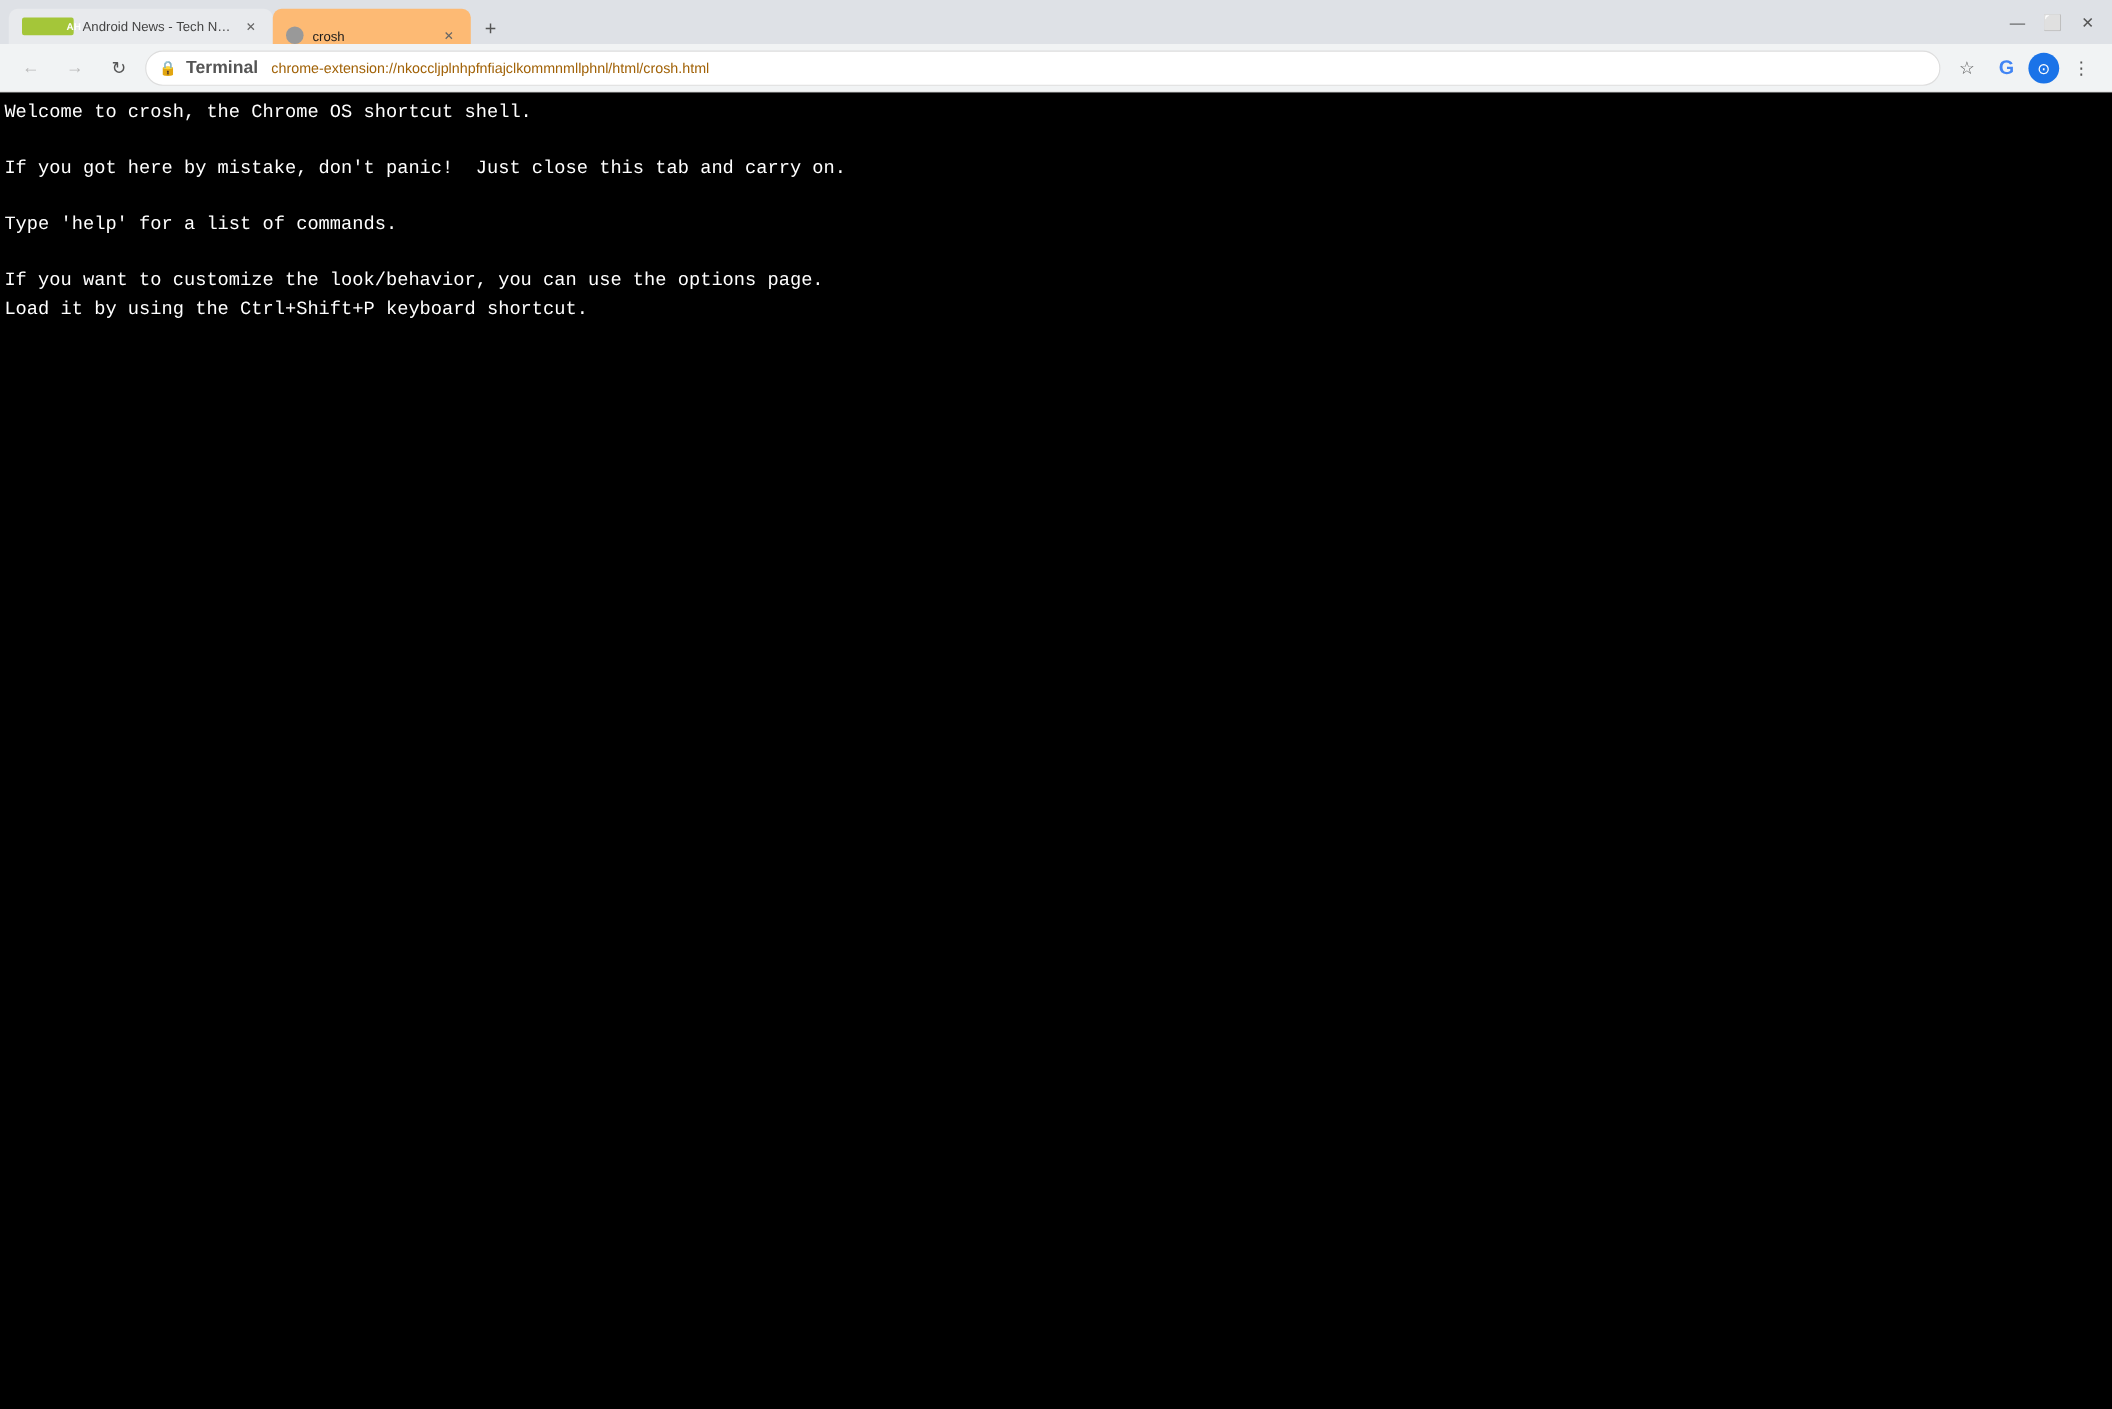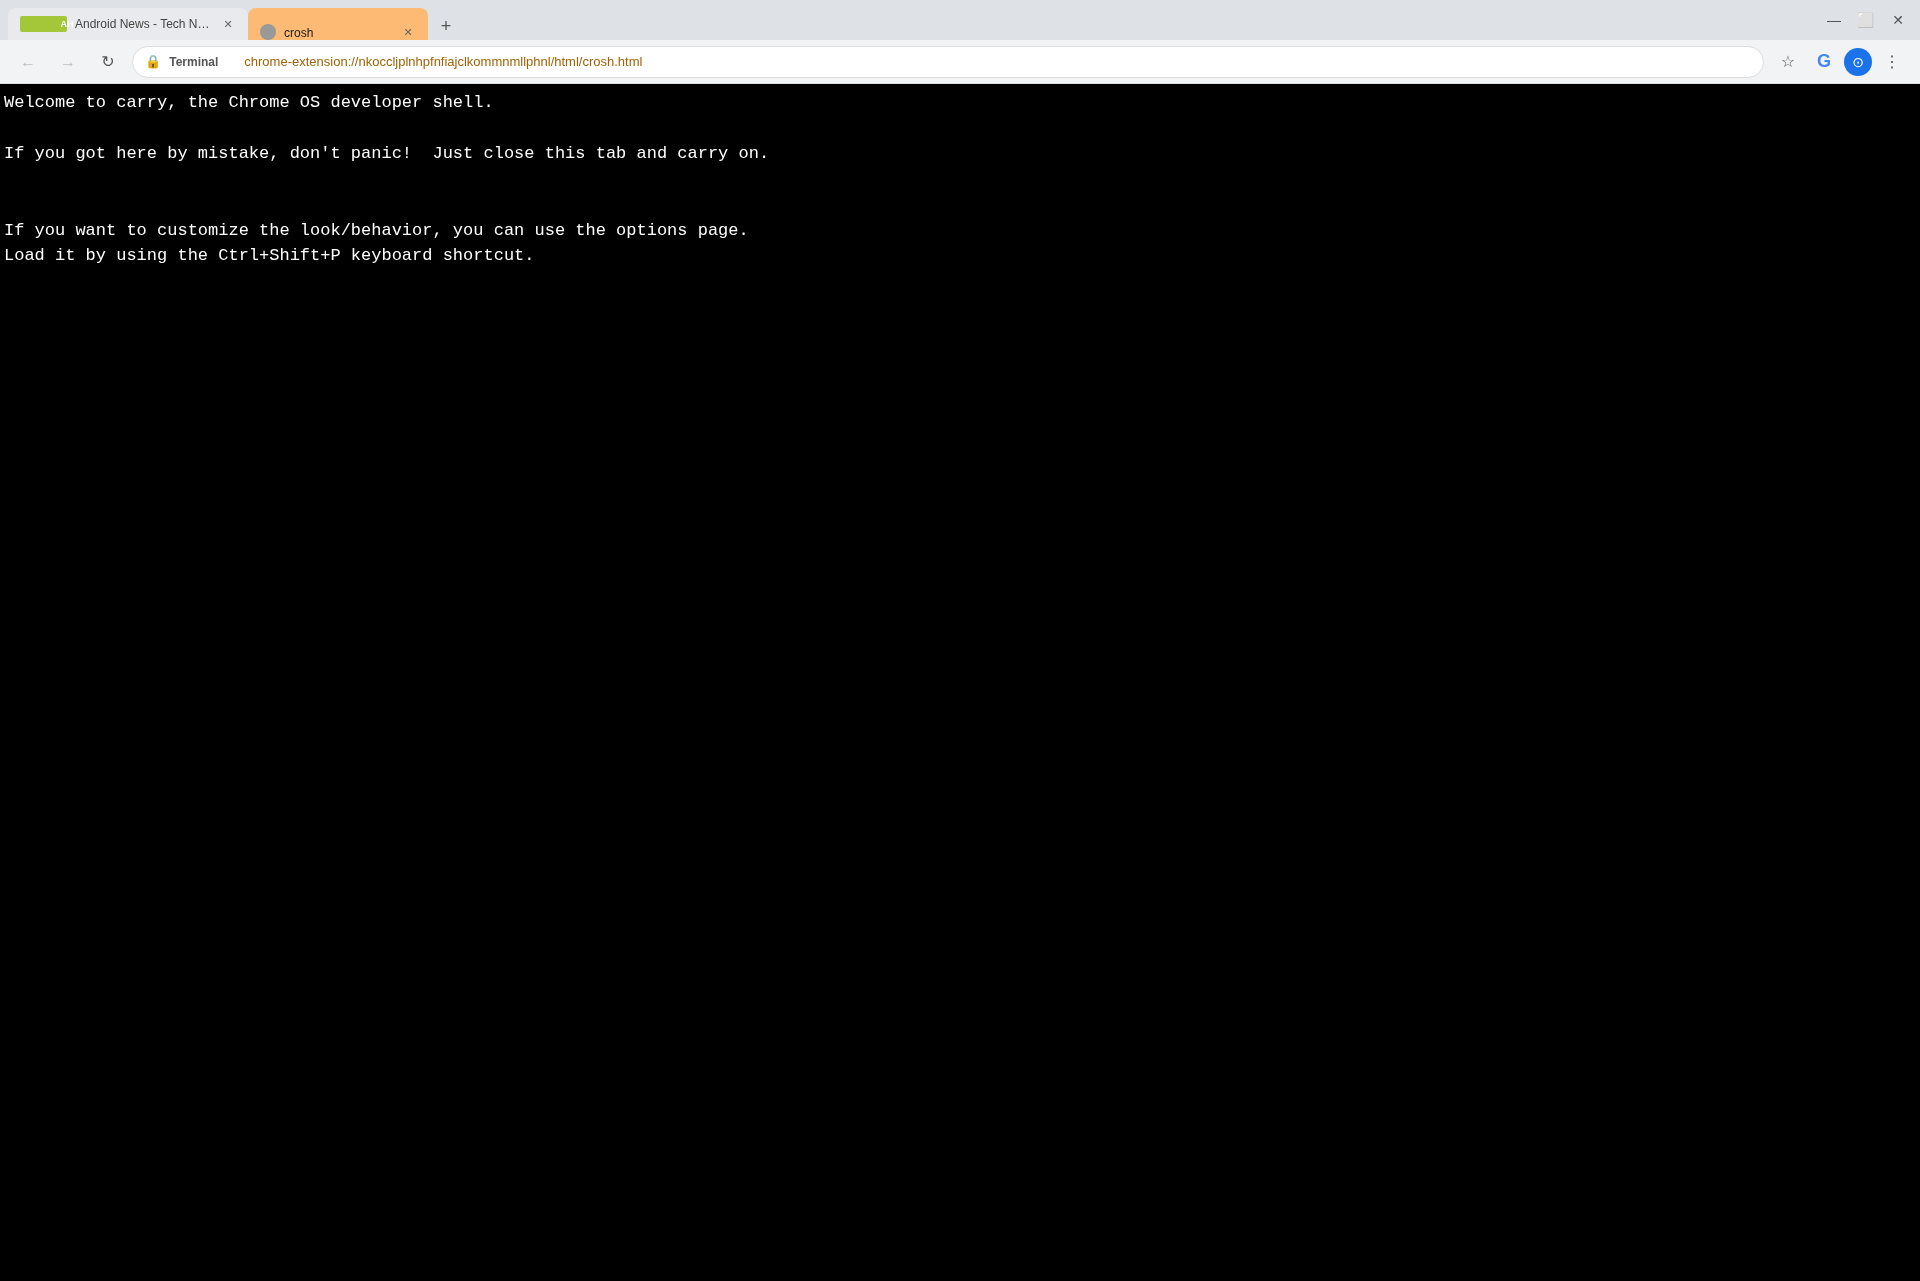--- a/index.html
+++ b/index.html
@@ -141,24 +141,24 @@
     .address-bar-icon {
       color: #777;
       font-size: 13px;
     }
     .address-bar-text {
       flex: 1;
       font-size: 13px;
       color: #a16207;
     }
     .address-bar-label {
-      font-size: 12px;
+      font-size: 16px;
       font-weight: 600;
       color: #555;
-      margin-right: 18px;
+      margin-right: 4px;
     }
     .nav-right-btns {
       display: flex;
       align-items: center;
       gap: 4px;
     }
 
     
     .page-content {
       flex: 1;
@@ -263,23 +263,24 @@
       <div class="nav-btn" style="background:#1a73e8; border-radius:50%; width:28px; height:28px; color:white; font-size:14px; display:flex; align-items:center; justify-content:center;">
         <span>⊙</span>
       </div>
       <div class="nav-btn">
         <span>⋮</span>
       </div>
     </div>
   </div>
 
   <div class="page-content">
-    <div class="terminal-text">Welcome to carry, the Chrome OS developer shell.</div>
+    <div class="terminal-text">Welcome to crosh, the Chrome OS shortcut shell.</div>
     <div class="terminal-text">&nbsp;</div>
     <div class="terminal-text">If you got here by mistake, don't panic!  Just close this tab and carry on.</div>
     <div class="terminal-text">&nbsp;</div>
+    <div class="terminal-text">Type 'help' for a list of commands.</div>
     <div class="terminal-text">&nbsp;</div>
     <div class="terminal-text">If you want to customize the look/behavior, you can use the options page.</div>
     <div class="terminal-text">Load it by using the Ctrl+Shift+P keyboard shortcut.</div>
     <div class="terminal-text">&nbsp;</div>
   </div>
 
 </div>
 
 </body></html>

